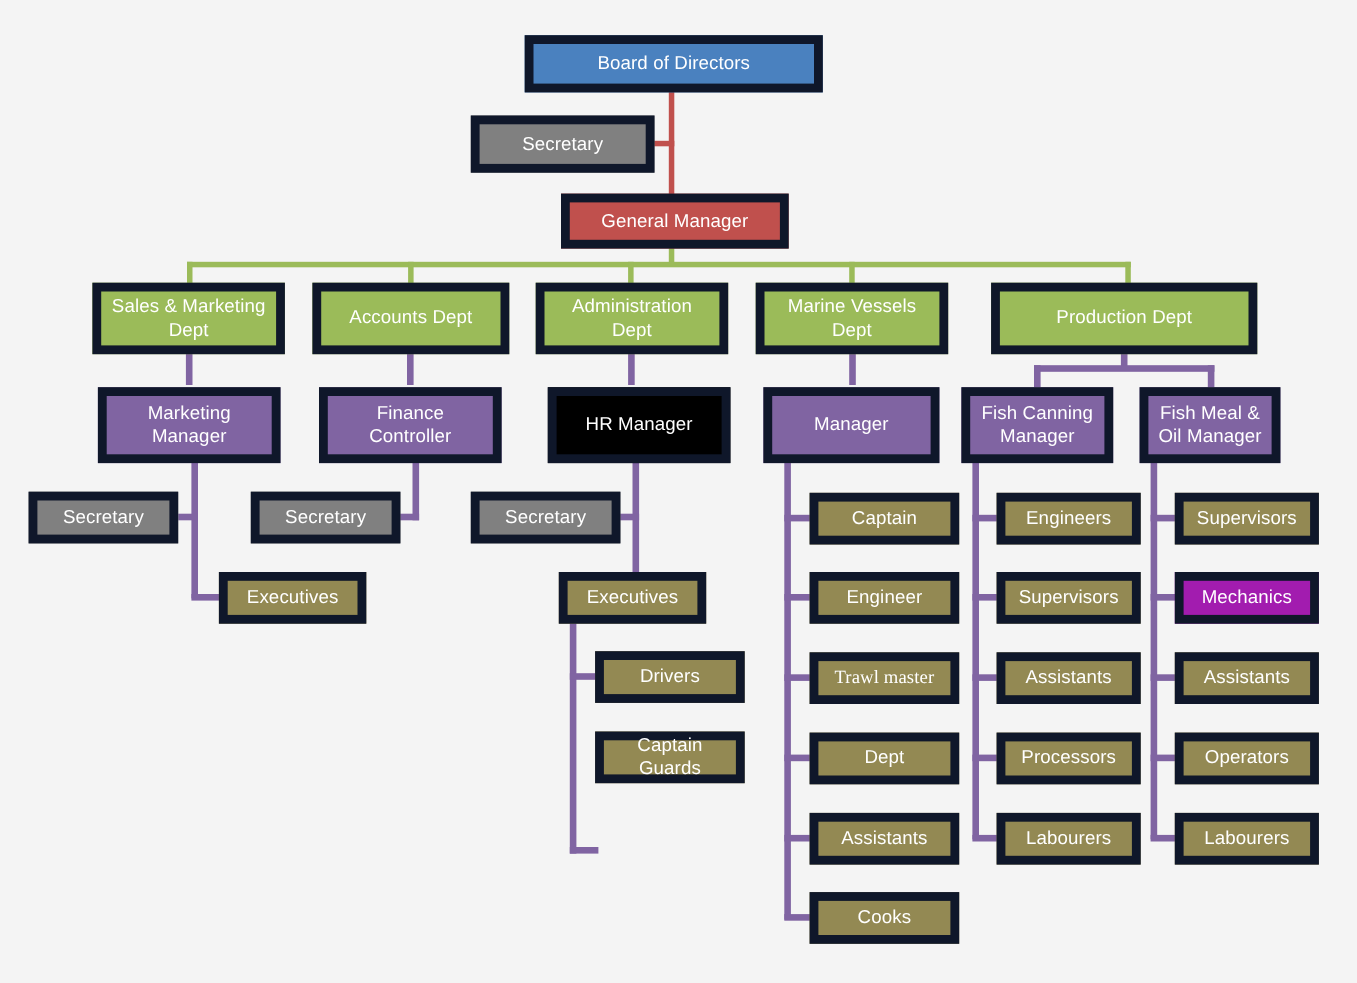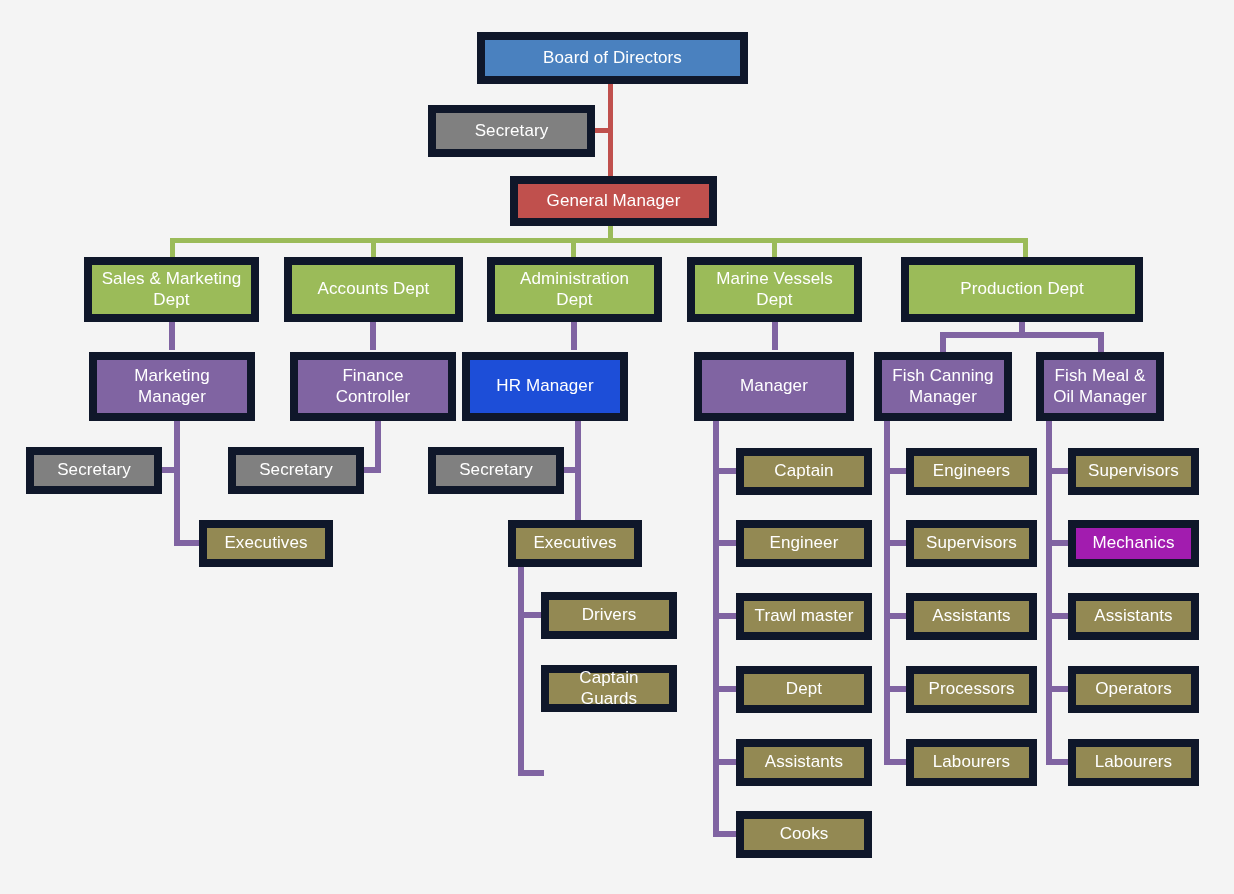--- a/index.html
+++ b/index.html
@@ -120,21 +120,21 @@
 Dept</div>
 
   <div class="node" style="left:901px; top:257px; width:242px; height:65px; background:#9bbb59;">Production Dept</div>
 
   <div class="node" style="left:89px; top:352px; width:166px; height:69px; background:#8064a2;">Marketing
 Manager</div>
 
   <div class="node" style="left:290px; top:352px; width:166px; height:69px; background:#8064a2;">Finance
 Controller</div>
 
-  <div class="node" style="left:462px; top:352px; width:166px; height:69px; background:#1d4ed8;">HR Manager</div>
+  <div class="node" style="left:498px; top:352px; width:166px; height:69px; background:#000000;">HR Manager</div>
 
   <div class="node" style="left:694px; top:352px; width:160px; height:69px; background:#8064a2;">Manager</div>
 
   <div class="node" style="left:874px; top:352px; width:138px; height:69px; background:#8064a2;">Fish Canning
 Manager</div>
 
   <div class="node" style="left:1036px; top:352px; width:128px; height:69px; background:#8064a2;">Fish Meal &amp;
 Oil Manager</div>
 
   <div class="node" style="left:26px; top:447px; width:136px; height:47px; background:#808080;">Secretary</div>
@@ -149,21 +149,21 @@
 
   <div class="node" style="left:541px; top:592px; width:136px; height:47px; background:#938953;">Drivers</div>
 
   <div class="node" style="left:541px; top:665px; width:136px; height:47px; background:#938953;">Captain
 Guards</div>
 
   <div class="node" style="left:736px; top:448px; width:136px; height:47px; background:#938953;">Captain</div>
 
   <div class="node" style="left:736px; top:520px; width:136px; height:47px; background:#938953;">Engineer</div>
 
-  <div class="node" style="left:736px; top:593px; width:136px; height:47px; background:#938953;">Trawl master</div>
+  <div class="node" style="left:736px; top:593px; width:136px; height:47px; background:#938953;font-family:Liberation Serif, serif;">Trawl master</div>
 
   <div class="node" style="left:736px; top:666px; width:136px; height:47px; background:#938953;">Dept</div>
 
   <div class="node" style="left:736px; top:739px; width:136px; height:47px; background:#938953;">Assistants</div>
 
   <div class="node" style="left:736px; top:811px; width:136px; height:47px; background:#938953;">Cooks</div>
 
   <div class="node" style="left:906px; top:448px; width:131px; height:47px; background:#938953;">Engineers</div>
 
   <div class="node" style="left:906px; top:520px; width:131px; height:47px; background:#938953;">Supervisors</div>

